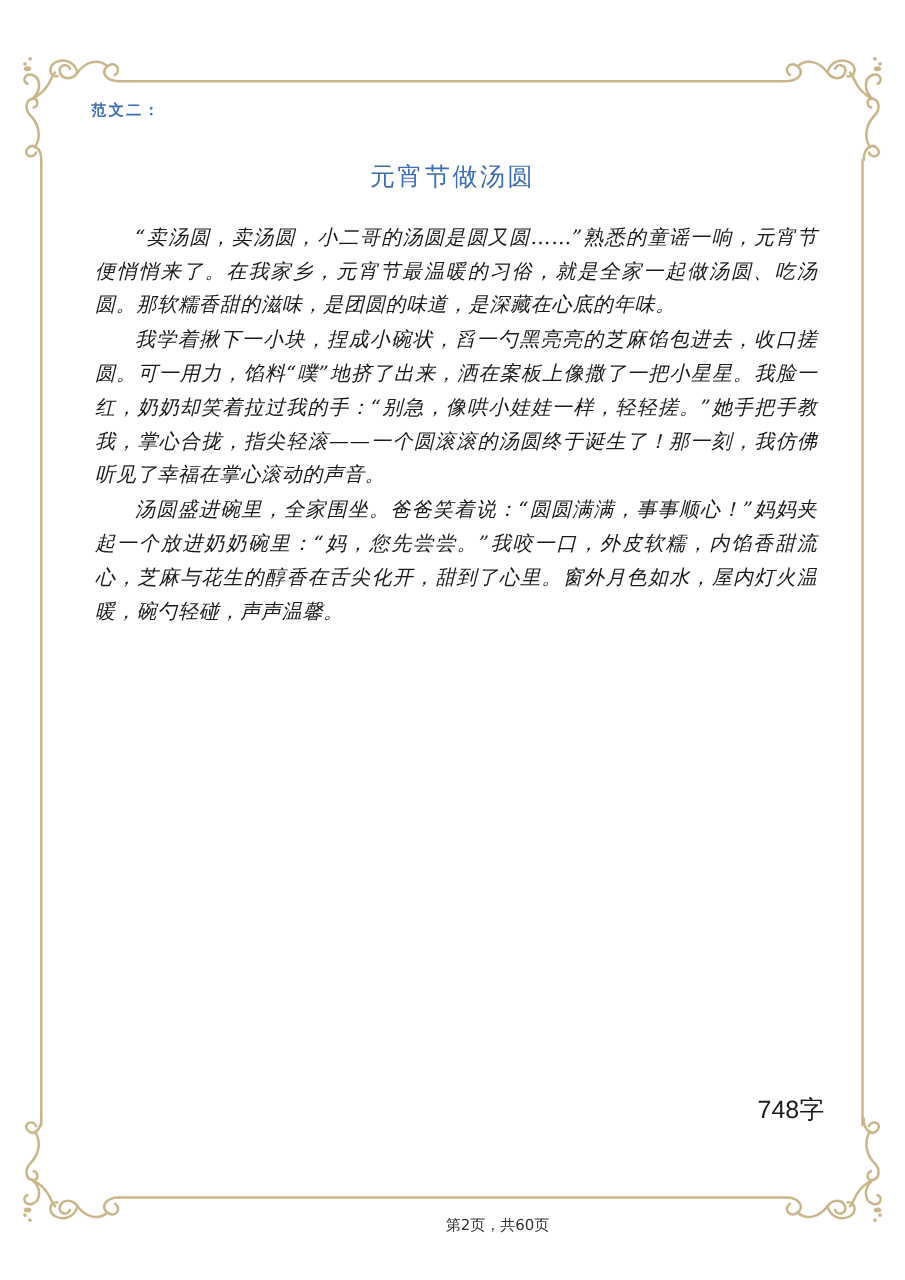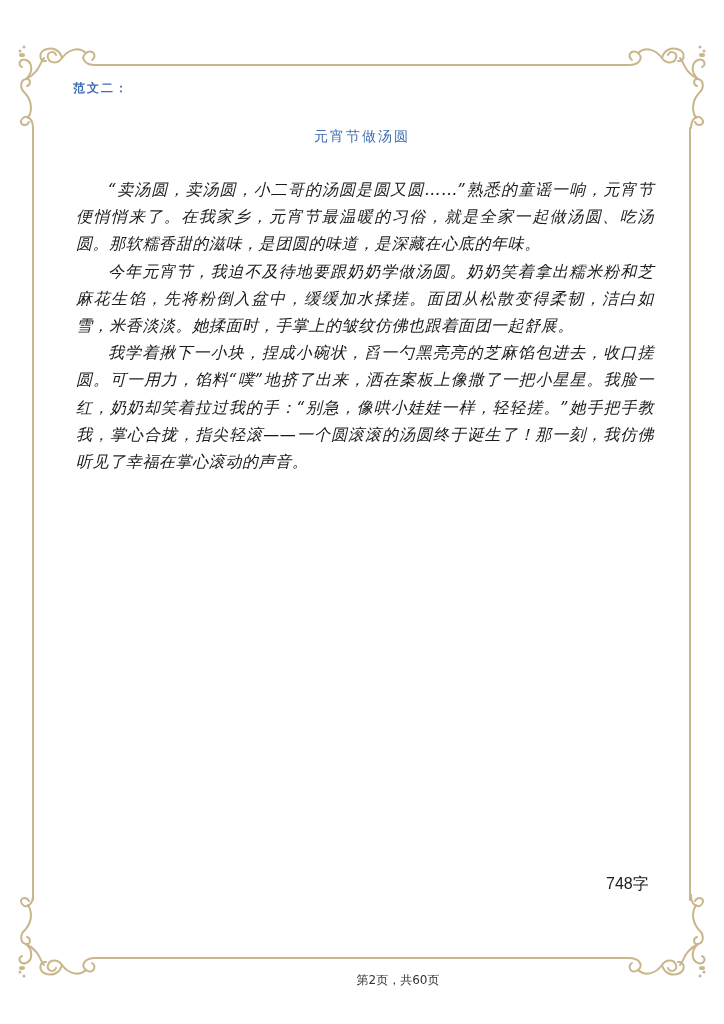--- a/index.html
+++ b/index.html
@@ -2,25 +2,25 @@
 <html><head>
   <meta charset="utf-8">
   <style>
     html, body { margin: 0; padding: 0; background: #ffffff; }
     body { width: 724px; height: 1024px; position: relative; overflow: hidden;
            font-family: "DejaVu Serif", "Liberation Serif", serif; color: #1a1a1a; }
     .frame { position: absolute; left: 0; top: 0; width: 724px; height: 1024px; }
     .section-label { position: absolute; left: 73px; top: 80px; font-size: 12px; font-weight: bold;
                      color: #3f6db3; letter-spacing: 2px; }
     .essay-title { position: absolute; left: 0; width: 724px; top: 128px; text-align: center;
-                   font-size: 14px; color: #3f6db3; letter-spacing: 2px; }
+                   font-size: 20px; color: #3f6db3; letter-spacing: 2px; }
     .essay-body { position: absolute; left: 76px; top: 176px; width: 578px; font-style: italic; }
     .essay-body p { margin: 0; font-size: 16px; line-height: 27.2px; text-indent: 2em;
                     text-align: justify; letter-spacing: 0.6px; }
-    .word-count { position: absolute; left: 606px; top: 874px; font-size: 16px;
+    .word-count { position: absolute; left: 606px; top: 874px; font-size: 20px;
                   font-family: "Liberation Sans", sans-serif; color: #1a1a1a; }
     .page-footer { position: absolute; left: 0; width: 724px; top: 972px; text-align: center;
                    font-size: 12px; color: #333; font-family: "DejaVu Sans", sans-serif; padding-left: 36px; }
   </style>
 </head>
 <body>
 
 <svg class="frame" viewBox="0 0 724 1024" xmlns="http://www.w3.org/2000/svg">
   <g fill="none" stroke="#c9b68a" stroke-width="2" stroke-linecap="round">
 
@@ -49,19 +49,19 @@
   <use href="#flourish" transform="translate(0,1023) scale(1,-1)"></use>
   <use href="#flourish" transform="translate(724,1023) scale(-1,-1)"></use>
 </svg>
 
 <div class="section-label">范文二：</div>
 
 <div class="essay-title">元宵节做汤圆</div>
 
 <div class="essay-body">
   <p>“卖汤圆，卖汤圆，小二哥的汤圆是圆又圆……”熟悉的童谣一响，元宵节便悄悄来了。在我家乡，元宵节最温暖的习俗，就是全家一起做汤圆、吃汤圆。那软糯香甜的滋味，是团圆的味道，是深藏在心底的年味。</p>
-  <p>今年元宵节，我迫不及待地要跟奶奶学做汤圆。奶奶笑着拿出糯米粉和芝麻花生馅，先将粉倒入盆中，缓缓加水揉搓。面团从松散变得柔韧，洁白如雪，米香淡淡。她揉面时，手掌上的皱纹仿佛也跟着面团一起舒展。</p>
   <p>我学着揪下一小块，捏成小碗状，舀一勺黑亮亮的芝麻馅包进去，收口搓圆。可一用力，馅料“噗”地挤了出来，洒在案板上像撒了一把小星星。我脸一红，奶奶却笑着拉过我的手：“别急，像哄小娃娃一样，轻轻搓。”她手把手教我，掌心合拢，指尖轻滚——一个圆滚滚的汤圆终于诞生了！那一刻，我仿佛听见了幸福在掌心滚动的声音。</p>
+  <p>汤圆盛进碗里，全家围坐。爸爸笑着说：“圆圆满满，事事顺心！”妈妈夹起一个放进奶奶碗里：“妈，您先尝尝。”我咬一口，外皮软糯，内馅香甜流心，芝麻与花生的醇香在舌尖化开，甜到了心里。窗外月色如水，屋内灯火温暖，碗勺轻碰，声声温馨。</p>
 </div>
 
 <div class="word-count">748字</div>
 
 <div class="page-footer">第2页，共60页</div>
 
 </body></html>

